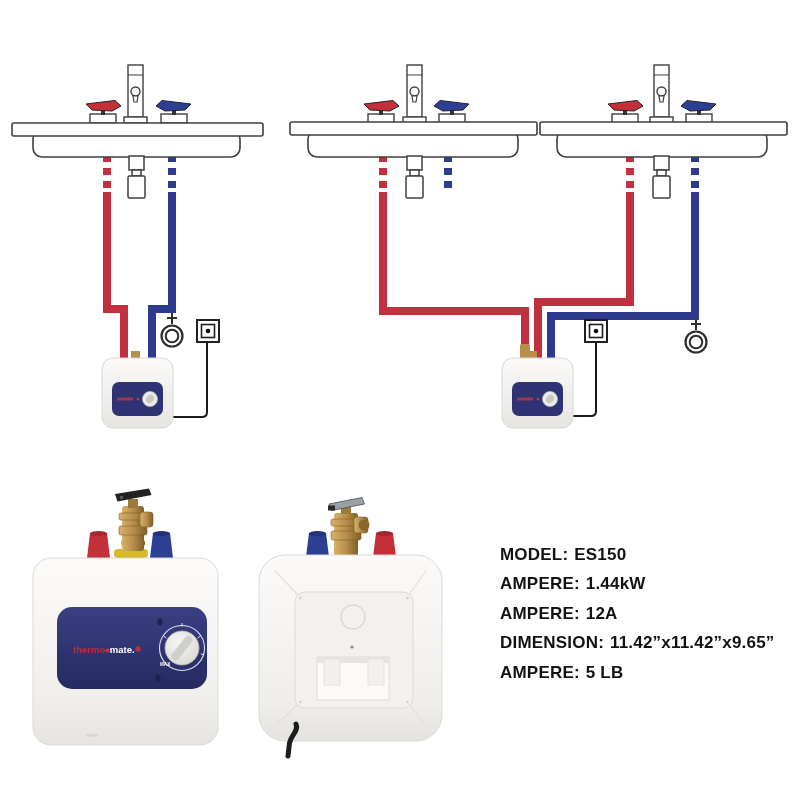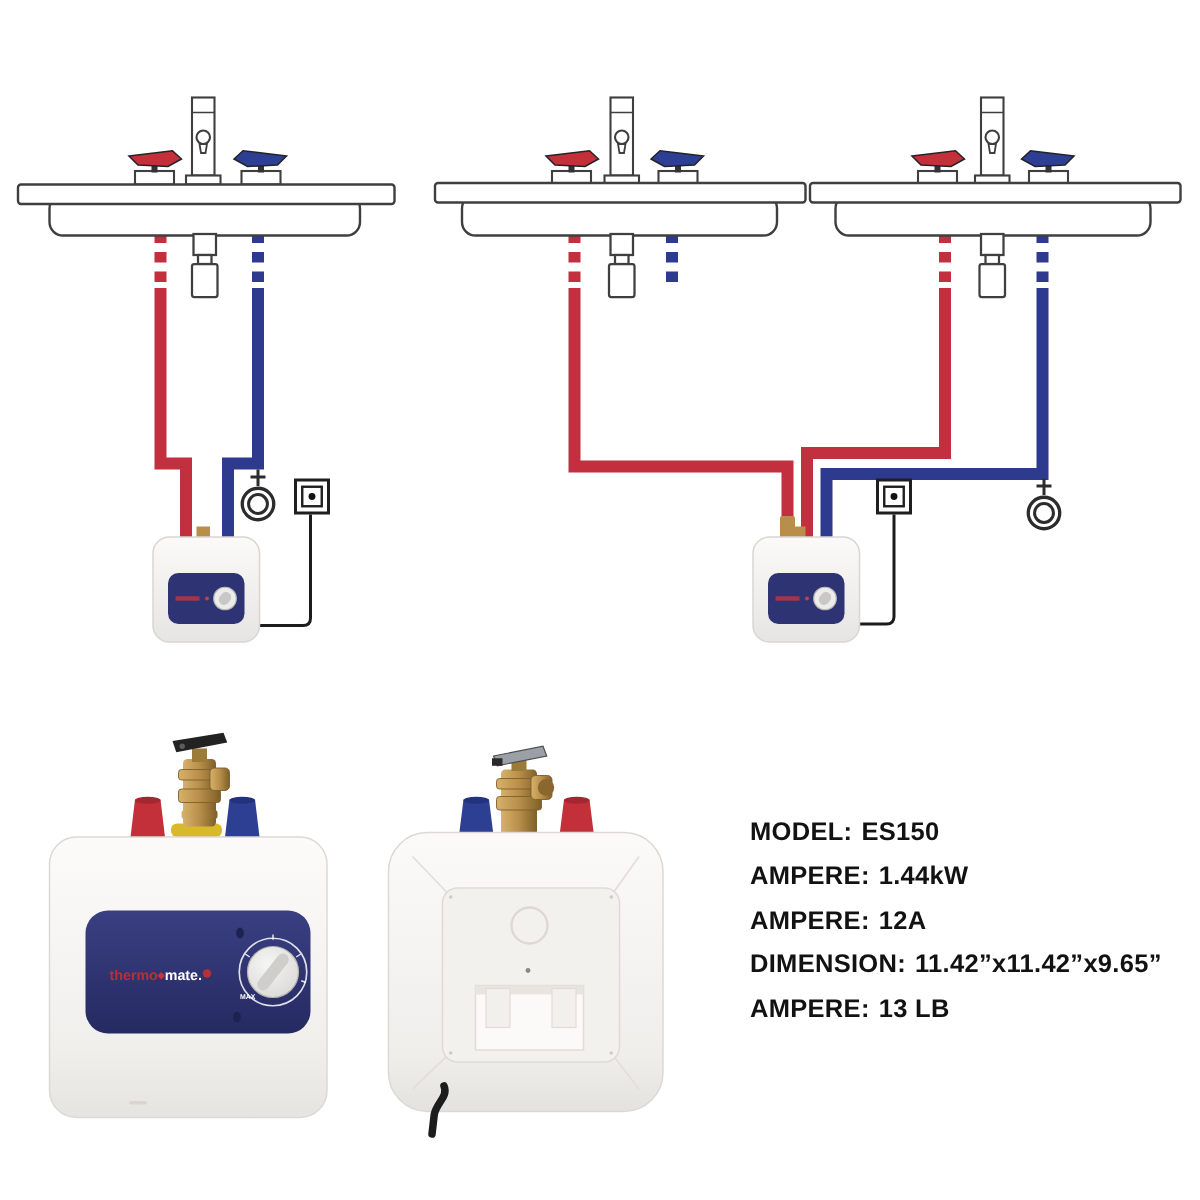--- a/index.html
+++ b/index.html
@@ -264,16 +264,16 @@
       </g>
     </g>
     <path d="M296,724 C299,731 291,735 289.5,743 L288,756" fill="none" style="stroke:var(--cord)" stroke-width="5" stroke-linecap="round"></path>
   </svg>
 
   <div class="specs">
     <div class="spec-line"><span>MODEL:</span><span class="spec-value">ES150</span></div>
     <div class="spec-line"><span>AMPERE:</span><span class="spec-value">1.44kW</span></div>
     <div class="spec-line"><span>AMPERE:</span><span class="spec-value">12A</span></div>
     <div class="spec-line"><span>DIMENSION:</span><span class="spec-value">11.42”x11.42”x9.65”</span></div>
-    <div class="spec-line"><span>AMPERE:</span><span class="spec-value">13 LB</span></div>
+    <div class="spec-line"><span>AMPERE:</span><span class="spec-value">5 LB</span></div>
   </div>
 
 </div>
 
 </body></html>

